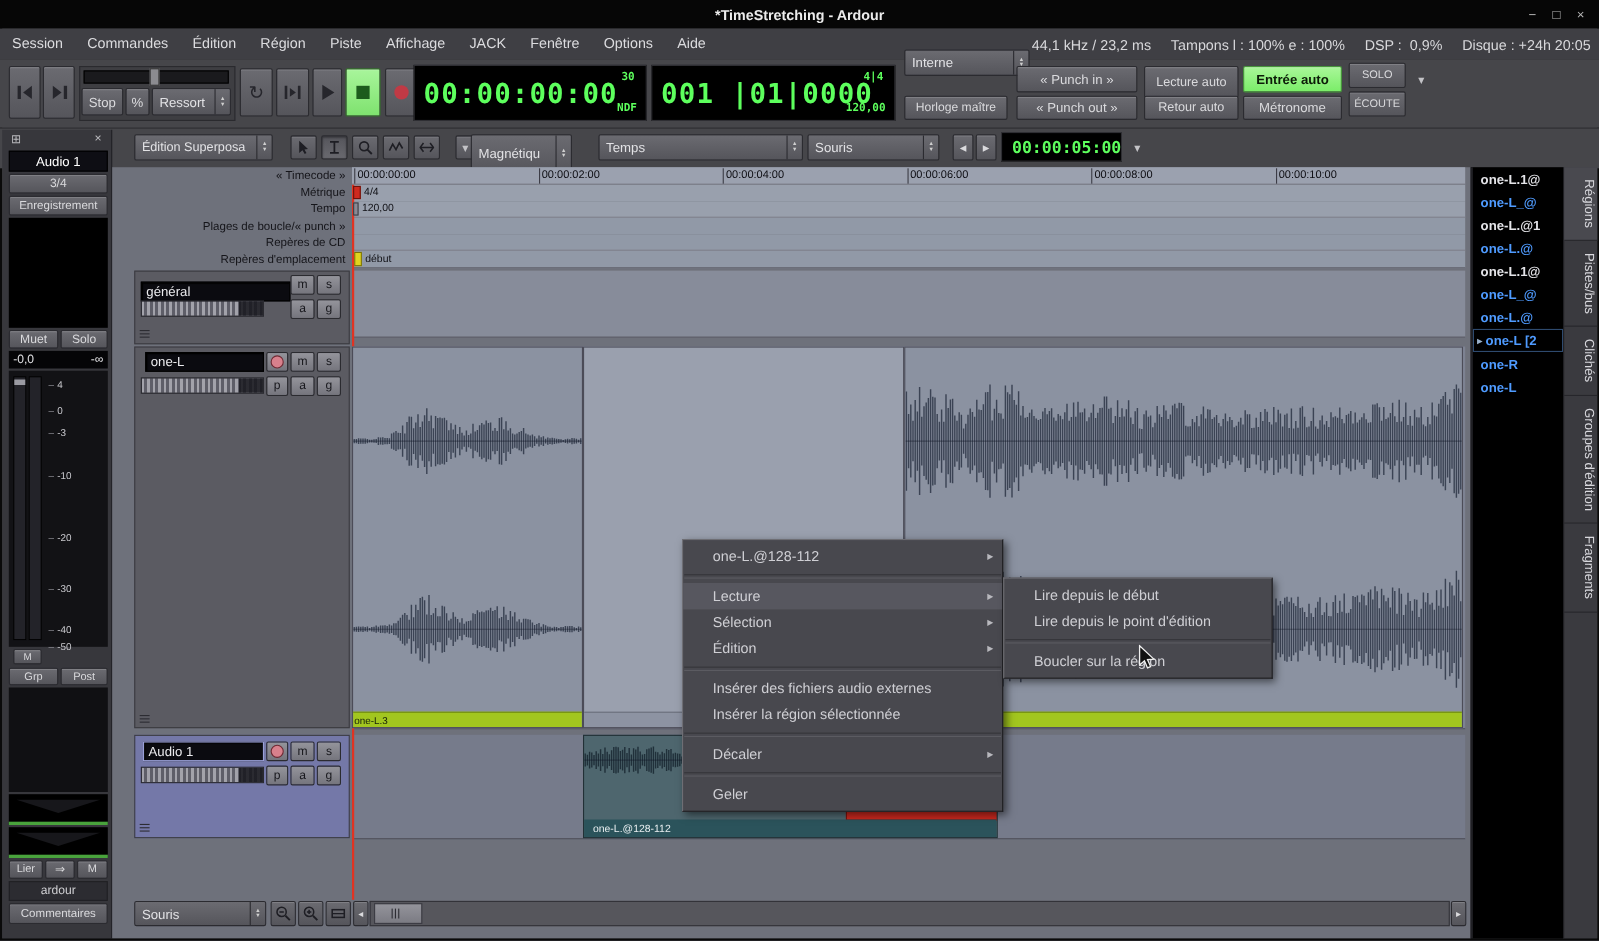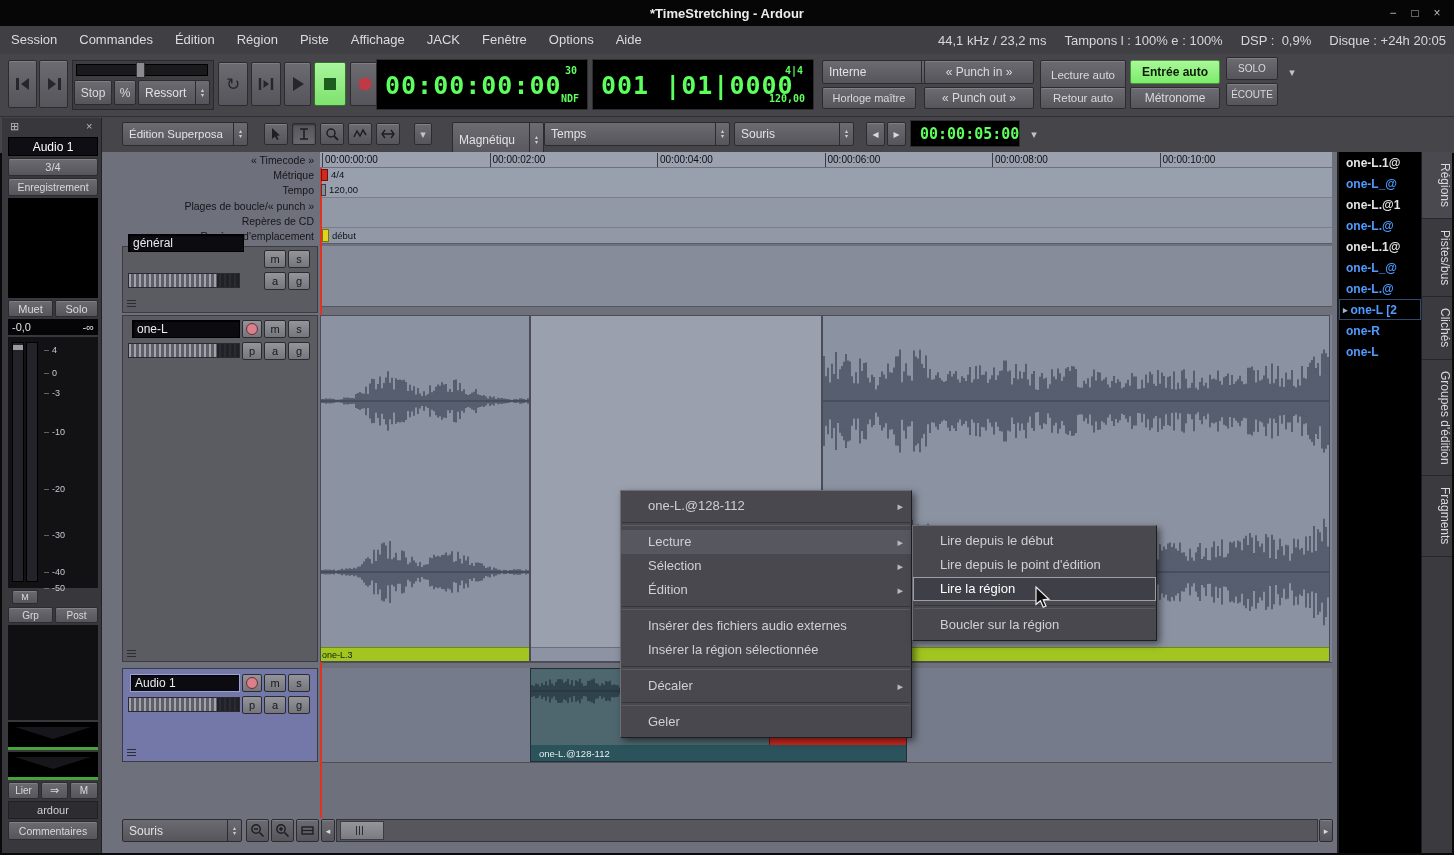--- a/index.html
+++ b/index.html
@@ -44,39 +44,39 @@
   #btn-loop{left:218px;top:62px;width:30px;height:44px;font-size:17px;color:#26262c;}
   #btn-prange{left:251px;top:62px;width:30px;height:44px}
   #btn-play{left:284px;top:62px;width:27px;height:44px}
   #btn-stop{left:314px;top:62px;width:32px;height:44px;background:linear-gradient(#a8f59b,#7fe26f);border-color:#35702c;}
   #btn-rec{left:350px;top:62px;width:30px;height:44px}
   #clock1{left:376px;top:59px;width:212px;height:51px}
   #clock2{left:592px;top:59px;width:222px;height:51px}
   .c-time{position:absolute;left:8px;top:11px;font-size:25px;letter-spacing:1px;}
   .c-tr{position:absolute;right:10px;top:5px;font-size:10px;}
   .c-br{position:absolute;right:8px;bottom:5px;font-size:10px;}
-  #sync-dd{left:822px;top:60px;width:114px;height:24px}
+  #sync-dd{left:822px;top:45px;width:114px;height:24px}
   #btn-masterclk{left:822px;top:87px;width:94px;height:22px;font-size:11px}
   #btn-punchin{left:924px;top:60px;width:110px;height:24px}
   #btn-punchout{left:924px;top:87px;width:110px;height:22px}
   #btn-autoplay{left:1040px;top:60px;width:86px;height:29px;font-size:11.5px}
   #btn-autoreturn{left:1040px;top:87px;width:86px;height:22px;font-size:11.5px}
   #btn-autoinput{left:1130px;top:60px;width:90px;height:24px;background:linear-gradient(#a9f799,#7bed69);color:#0c1c08;border-color:#47943c;font-weight:bold;}
   #btn-metronome{left:1130px;top:87px;width:90px;height:22px}
   #btn-solo{left:1226px;top:57px;width:52px;height:23px;font-size:10px}
   #btn-monitor{left:1226px;top:83px;width:52px;height:23px;font-size:10px}
   #tr-chevron{left:1284px;top:62px;width:16px;height:20px}
   
   #edit-toolbar{left:0;top:116px;width:1454px;height:36px;background:#46464a;border-top:1px solid #2e2e32;}
   #edit-mode-dd{left:122px;top:122px;width:126px;height:24px;font-size:11.5px}
   .tool{top:123px;width:24px;height:22px;}
   .tool.pressed{background:linear-gradient(#55555b,#69696f);box-shadow:inset 0 1px 2px rgba(0,0,0,.45);}
   #tool1{left:264px}#tool2{left:292px}#tool3{left:320px}#tool4{left:348px}#tool5{left:376px}
   #tools-chevron{left:414px;top:123px;width:18px;height:22px}
-  #snap-mode-dd{left:452px;top:122px;width:92px;height:36px}
+  #snap-mode-dd{left:428px;top:122px;width:92px;height:36px}
   #snap-unit-dd{left:544px;top:122px;width:186px;height:24px}
   #edit-point-dd{left:734px;top:122px;width:120px;height:24px}
   #nav-back{left:866px;top:122px;width:19px;height:24px}
   #nav-fwd{left:887px;top:122px;width:19px;height:24px}
   #edit-clock{left:910px;top:120px;width:110px;height:27px;font-size:15px;display:flex;align-items:center;padding-left:9px;}
   #et-chevron{left:1026px;top:123px;width:16px;height:22px}
   
   #mixer-strip{left:2px;top:118px;width:100px;height:735px;background:#37373c;border-right:1px solid #222226;box-sizing:border-box;}
   #ms-grid-icon{left:10px;top:120px;color:#b9b9bd;font-size:11px}
   #ms-close-icon{left:86px;top:120px;color:#b9b9bd;font-size:11px}
@@ -122,21 +122,21 @@
   #meter-marker-label{left:331px;top:169px;font-size:9.5px;color:#101015;z-index:4;}
   #tempo-marker-flag{left:321px;top:184px;width:5px;height:12px;background:#8a8a94;border:1px solid #3c3c44;box-sizing:border-box;z-index:4;}
   #tempo-marker-label{left:329px;top:184px;font-size:9.5px;color:#101015;z-index:4;}
   #loc-marker-flag{left:322px;top:229px;width:7px;height:13px;background:#e0d41e;border:1px solid #7a720a;box-sizing:border-box;z-index:4;}
   #loc-marker-label{left:332px;top:230px;font-size:9.5px;color:#101015;z-index:4;}
   #playhead{left:320px;top:168px;width:2px;height:650px;background:#e03322;z-index:3;}
   
   .tctrl{background:#5b5b62;border:1px solid #3b3b41;box-sizing:border-box;}
   #tc-master{left:122px;top:246px;width:196px;height:67px;}
   #lane-master{left:320px;top:246px;width:1012px;height:60px;background:#878c9a;border-bottom:1px solid #565660;z-index:2;}
-  #tm-name{left:128px;top:234px;width:116px;height:18px}
+  #tm-name{left:128px;top:256px;width:136px;height:18px}
   #tm-m{left:264px;top:250px}#tm-s{left:288px;top:250px}
   #tm-gauge{left:128px;top:273px;width:112px;height:15px}
   #tm-a{left:264px;top:272px}#tm-g{left:288px;top:272px}
   #tm-handle{left:127px;top:300px}
   #tc-onel{left:122px;top:315px;width:196px;height:347px;}
   #lane-onel{left:320px;top:315px;width:1012px;height:347px;background:#7d8292;border-bottom:1px solid #4e4e58;z-index:2;}
   #to-name{left:132px;top:320px;width:108px;height:18px}
   #to-rec{left:242px;top:320px;width:20px}
   #to-m{left:264px;top:320px}#to-s{left:288px;top:320px}
   #to-gauge{left:128px;top:343px;width:112px;height:15px}
@@ -615,21 +615,20 @@
       <div class="mi"><span class="mi-label">Insérer des fichiers audio externes</span></div>
       <div class="mi"><span class="mi-label">Insérer la région sélectionnée</span></div>
       <div class="menu-sep"></div>
       <div class="mi"><span class="mi-label">Décaler</span><span class="mi-arrow">▸</span></div>
       <div class="menu-sep"></div>
       <div class="mi"><span class="mi-label">Geler</span></div>
     </div>
   <div class="ctx" id="submenu">
       <div class="mi"><span class="mi-label">Lire depuis le début</span></div>
       <div class="mi"><span class="mi-label">Lire depuis le point d'édition</span></div>
-      <div class="mi hl"><span class="mi-label">Lire la région</span></div>
       <div class="menu-sep"></div>
       <div class="mi"><span class="mi-label">Boucler sur la région</span></div>
     </div>
 
   <svg class="abs" id="cursor" width="22" height="24" viewBox="0 0 22 24">
     <path d="M4 1 L4 18.5 L8.4 14.7 L11.2 21.2 L14 20 L11.2 13.7 L17 13.2 Z" fill="#111" stroke="#efefef" stroke-width="1.2"></path>
   </svg>
 </div>
 
 </body></html>

